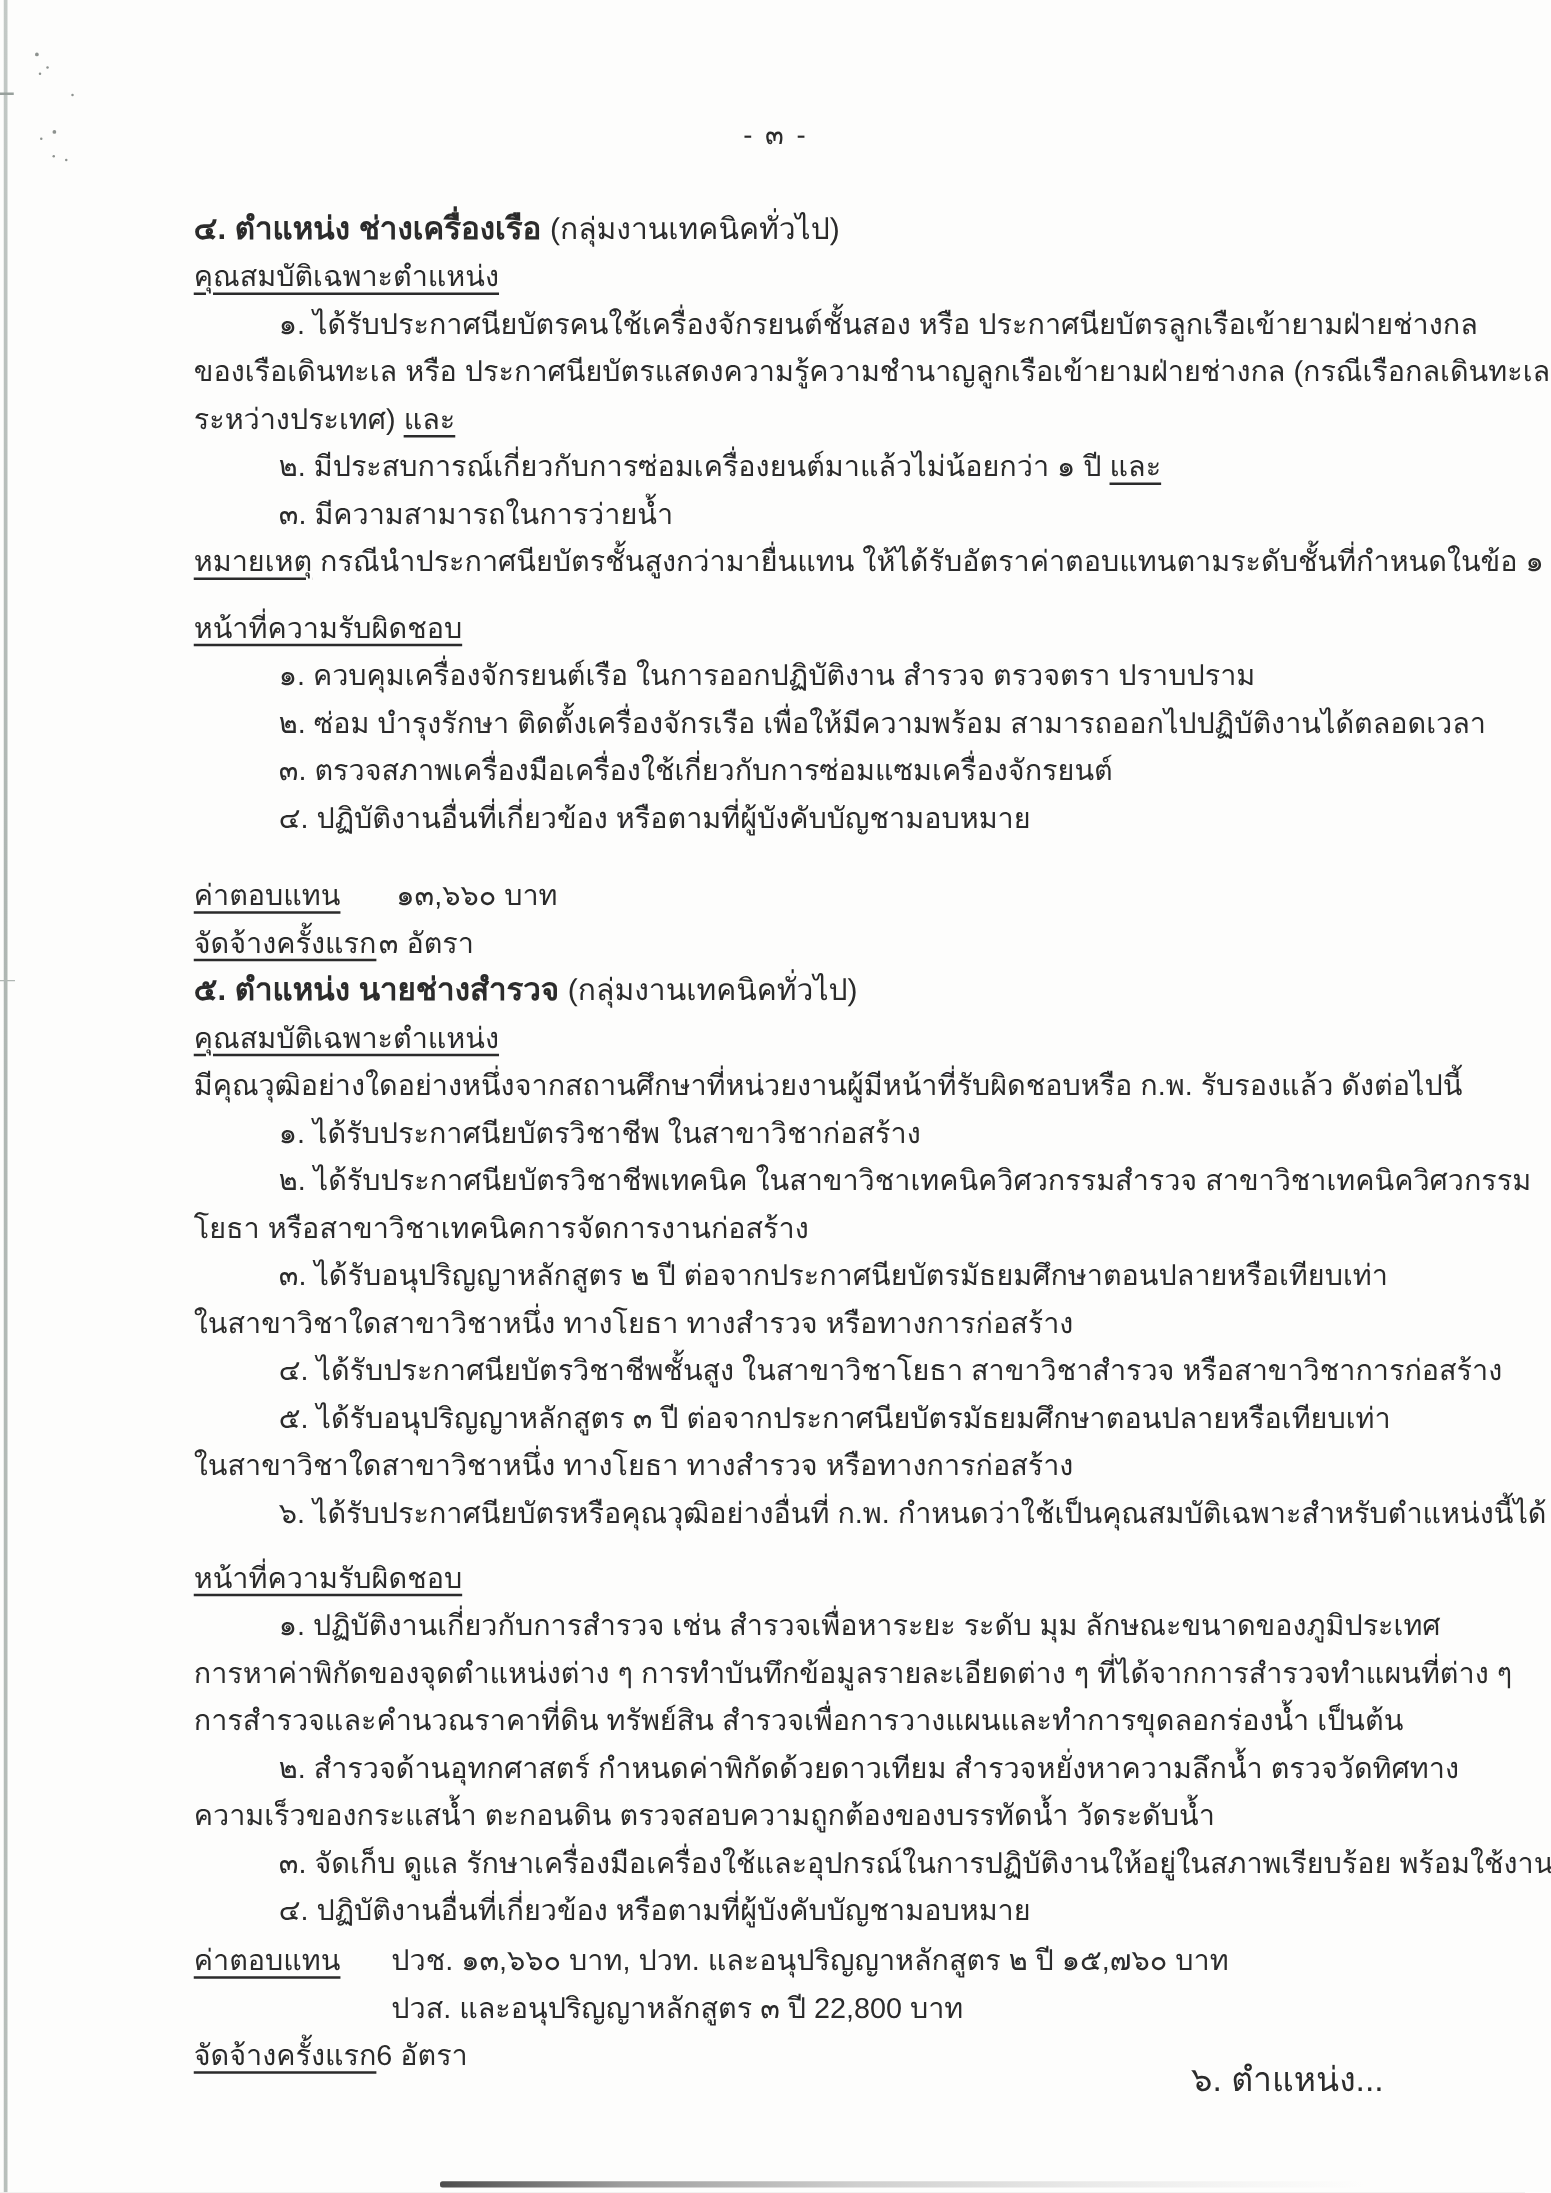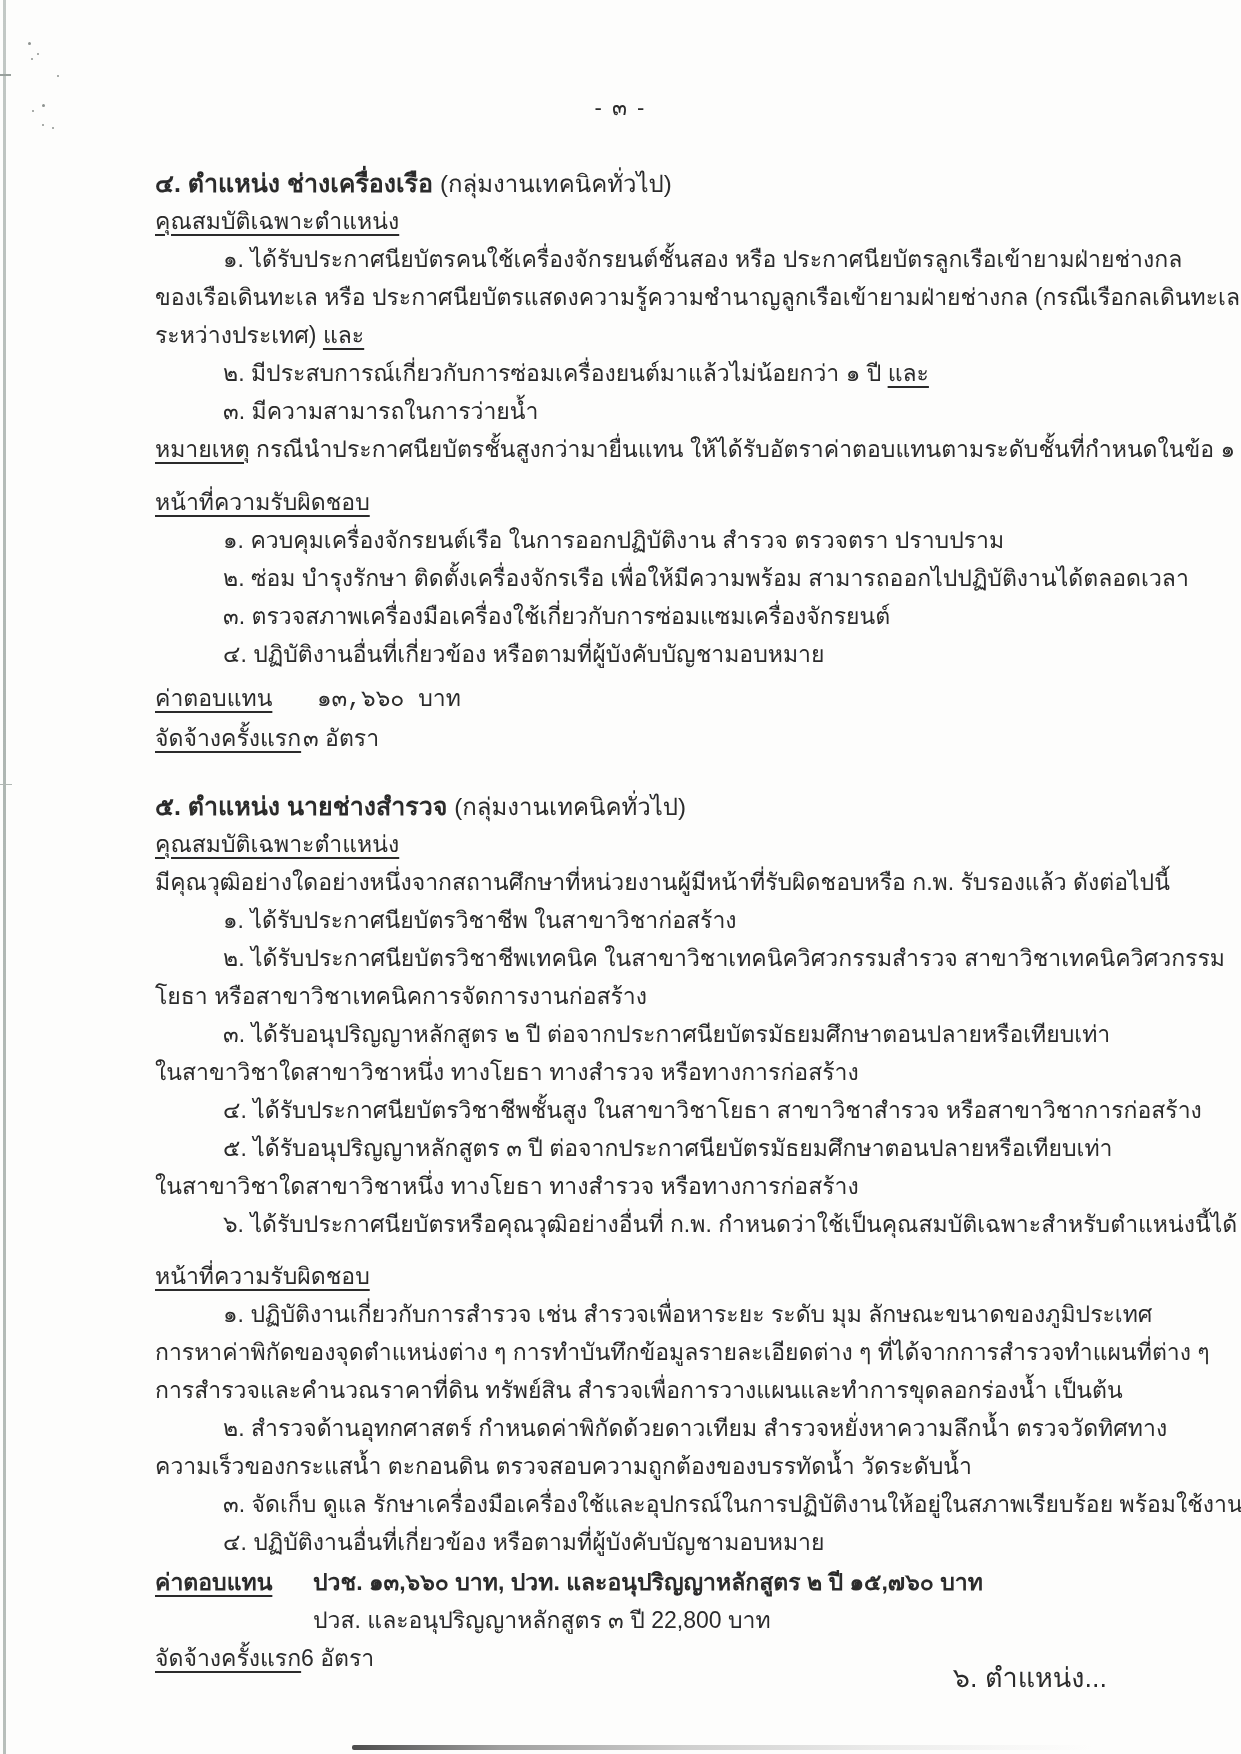--- a/index.html
+++ b/index.html
@@ -47,24 +47,24 @@
   .title-ln { font-size:25px; font-weight:bold; }
   .title-ln .normal { font-weight:normal; font-size:24px; }
   .u {
     text-decoration:underline;
     text-underline-offset:5px;
     text-decoration-thickness:1.5px;
   }
   .hu { text-decoration-thickness:2px;text-align:right; }
   .mt-title4 { margin-top:37px; }
   .mt-duties4 { margin-top:15px; }
-  .mt-pay4 { margin-top:8px;font-family:Liberation Mono, monospace; }
-  .mt-title5 { margin-top:30px; }
+  .mt-pay4 { margin-top:24px; }
+  .mt-title5 { }
   .mt-duties5 { margin-top:14px; }
-  .mt-pay5 { margin-top:2px;font-weight:bold; }
+  .mt-pay5 { margin-top:2px; }
   .label-col { display:inline-block; width:162px; }
   .label-col-5 { display:inline-block; width:158px; }
   .pay-cont { padding-left:158px; }
   .continuation {
     margin-top:-18px; height:38px; line-height:38px;
     text-align:right; padding-right:134px; font-size:27px; white-space:nowrap;
   }
 </style>
 </head>
 <body>

